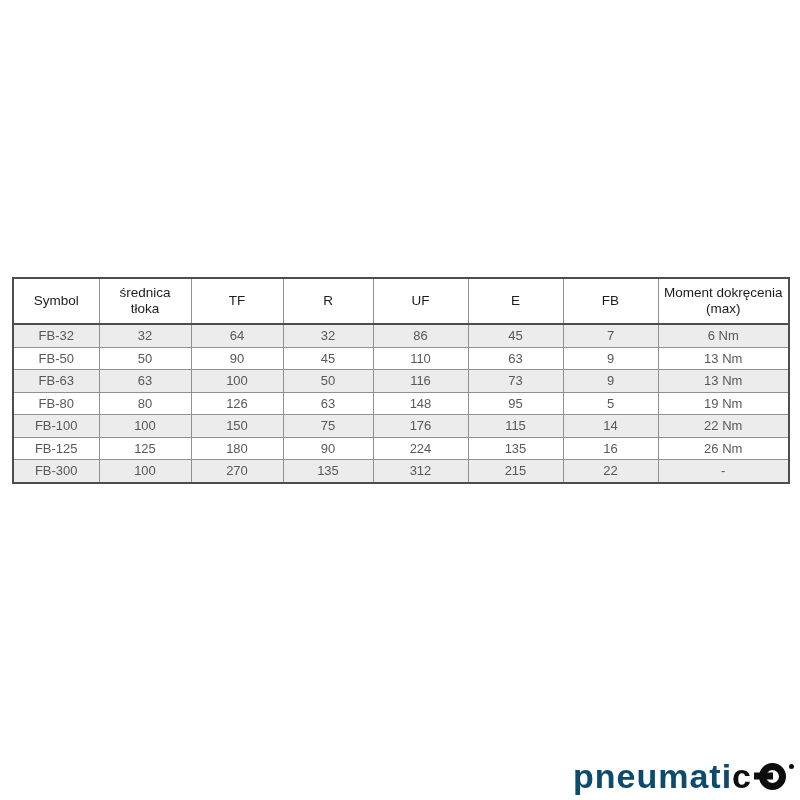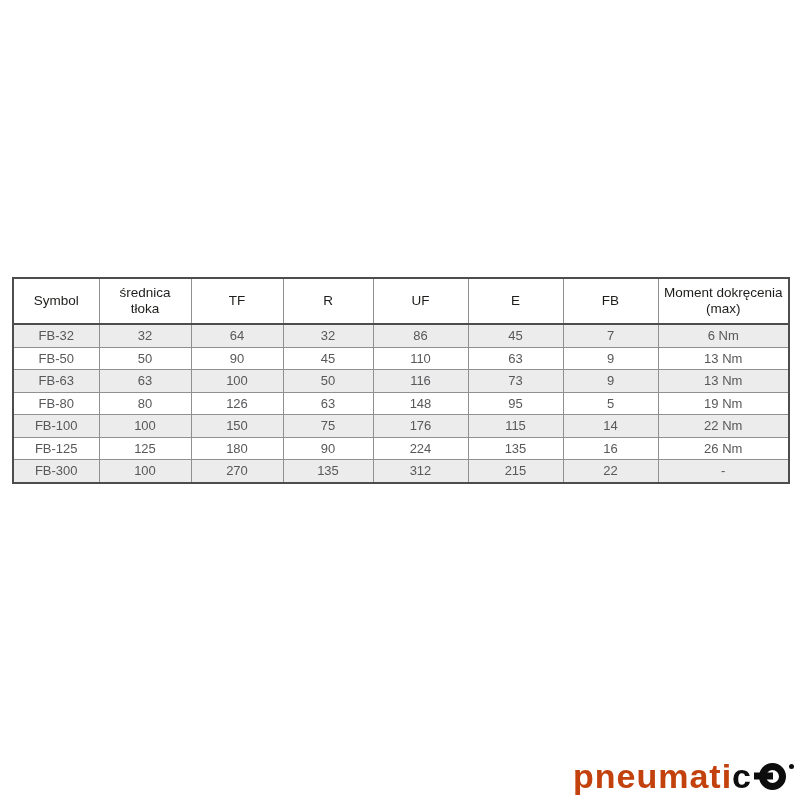--- a/index.html
+++ b/index.html
@@ -59,21 +59,21 @@
     height: 42px;
     display: flex;
     align-items: center;
     font-weight: bold;
     font-size: 34px;
     letter-spacing: 1px;
     line-height: 1;
     white-space: nowrap;
     user-select: none;
   }
-  .logo-red   { color: #c2410c; }
+  .logo-red   { color: #0c4a6e; }
   .logo-black { color: #0d0d0d; }
   .logo-o {
     position: relative;
     display: inline-block;
     width: 27px;
     height: 27px;
     border: 7px solid #0d0d0d;
     border-radius: 50%;
     box-sizing: border-box;
     margin-left: 7px;

